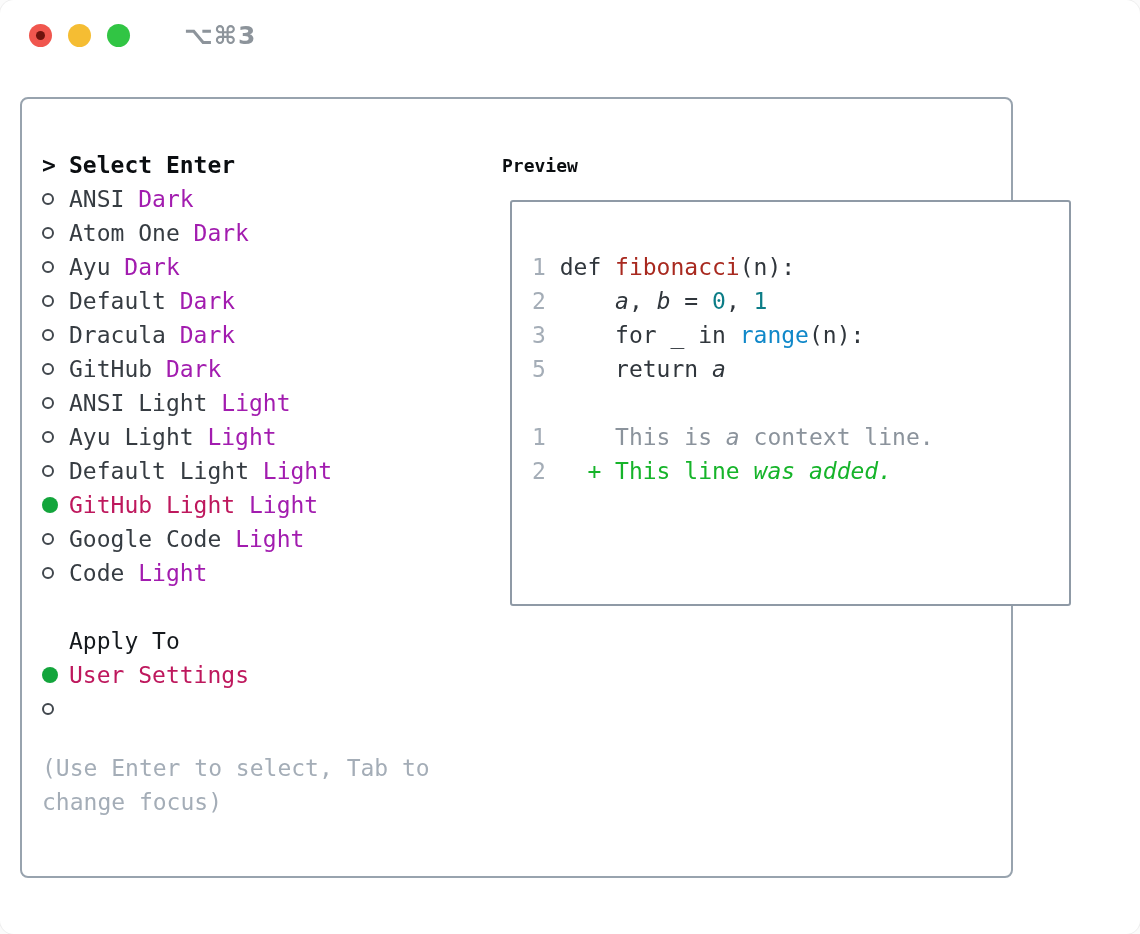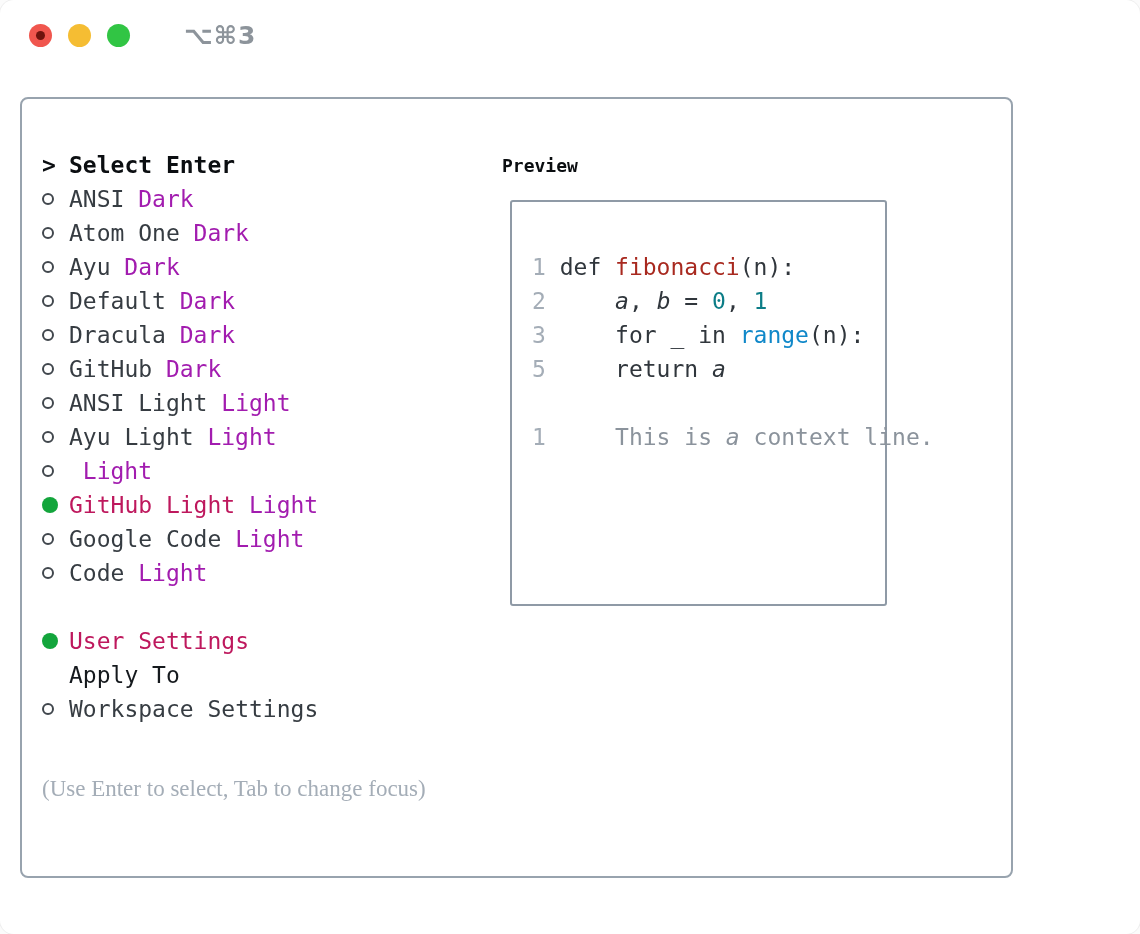--- a/index.html
+++ b/index.html
@@ -37,27 +37,27 @@
   .glyph { width:27px; flex:0 0 27px; display:flex; align-items:center; }
   .prompt { color:#0b0e11; font-weight:700; font-size:23px; }
   .list-title { color:#0b0e11; font-weight:700; }
   .dot { width:12px; height:12px; border:2px solid #41474d; border-radius:50%; }
   .row.sel .dot { width:16px; height:16px; border:none; background:#13a53c; }
   .name { color:#363c42; white-space:pre; }
   .variant { color:#a21caf; margin-left:13.8px; white-space:pre; }
   .row.sel .name { color:#be185d; }
   .spacer { height:34px; }
   .apply-title { color:#15191d; }
-  .help { margin-top:46px; width:440px; font-size:23px; line-height:34px; color:#a4adb7;font-family:Liberation Serif, serif; }
+  .help { margin-top:25px; width:440px; font-size:23px; line-height:34px; color:#a4adb7; }
 
   
   .preview-title { height:34px; display:flex; align-items:center;
                    font-size:18px; font-weight:700; color:#0b0e11; }
   .preview-box {
-    margin-top:18px; margin-left:8px; width:377px; height:406px;
+    margin-top:18px; margin-left:8px; width:561px; height:406px;
     border:2px solid #8f9aa6; border-radius:3px;
     padding:48px 12px 48px 20px; background:#fff;
   }
   .pline { white-space:pre; font-size:23px; line-height:34px; height:34px; }
   .ln { display:inline-block; width:2ch; color:#a4adb7; }
   .tk-d { color:#30363c; }
   .tk-f { color:#a8291f; }
   .tk-v { color:#30363c; font-style:italic; }
   .tk-n { color:#0c7d87; }
   .tk-b { color:#1088c9; }
@@ -144,20 +144,21 @@
         <span class="glyph">
             <span class="dot"></span>
           </span>
           <span class="name">Ayu Light</span>
           <span class="variant">Light</span>
       </div>
       <div class="row item">
         <span class="glyph">
             <span class="dot"></span>
           </span>
+          <span class="name">Default Light</span>
           <span class="variant">Light</span>
       </div>
       <div class="row item sel">
         <span class="glyph">
             <span class="dot"></span>
           </span>
           <span class="name">GitHub Light</span>
           <span class="variant">Light</span>
       </div>
       <div class="row item">
@@ -170,49 +171,49 @@
       <div class="row item">
         <span class="glyph">
             <span class="dot"></span>
           </span>
           <span class="name">Code</span>
           <span class="variant">Light</span>
       </div>
 
       <div class="spacer"></div>
 
-      <div class="row sel">
-        <span class="glyph">
-            <span class="dot"></span>
-          </span>
-          <span class="name">User Settings</span>
-      </div>
       <div class="row">
         <span class="glyph"></span>
           <span class="apply-title">Apply To</span>
       </div>
+      <div class="row sel">
+        <span class="glyph">
+            <span class="dot"></span>
+          </span>
+          <span class="name">User Settings</span>
+      </div>
       <div class="row">
         <span class="glyph">
             <span class="dot"></span>
           </span>
-          <span class="name">Workspace Settings</span>
       </div>
 
       <div class="help">(Use Enter to select, Tab to change focus)</div>
     </div>
 
     <div class="right-col">
       <div class="preview-title">Preview</div>
 
       <div class="preview-box">
         <div class="pline"><span class="ln">1</span><span class="tk-d">def </span><span class="tk-f">fibonacci</span><span class="tk-d">(n):</span></div>
         <div class="pline"><span class="ln">2</span><span class="tk-d">    </span><span class="tk-v">a</span><span class="tk-d">, </span><span class="tk-v">b</span><span class="tk-d"> = </span><span class="tk-n">0</span><span class="tk-d">, </span><span class="tk-n">1</span></div>
         <div class="pline"><span class="ln">3</span><span class="tk-d">    for _ in </span><span class="tk-b">range</span><span class="tk-d">(n):</span></div>
         <div class="pline"><span class="ln">5</span><span class="tk-d">    return </span><span class="tk-v">a</span></div>
 
         <div class="pline"></div>
 
         <div class="pline"><span class="ln">1</span><span class="tk-c">    This is </span><span class="tk-cv">a</span><span class="tk-c"> context line.</span></div>
+        <div class="pline"><span class="ln">2</span><span class="tk-y">  + This line </span><span class="tk-yv">was added.</span></div>
       </div>
     </div>
 
   </div>
 </div>
 
 </body></html>

